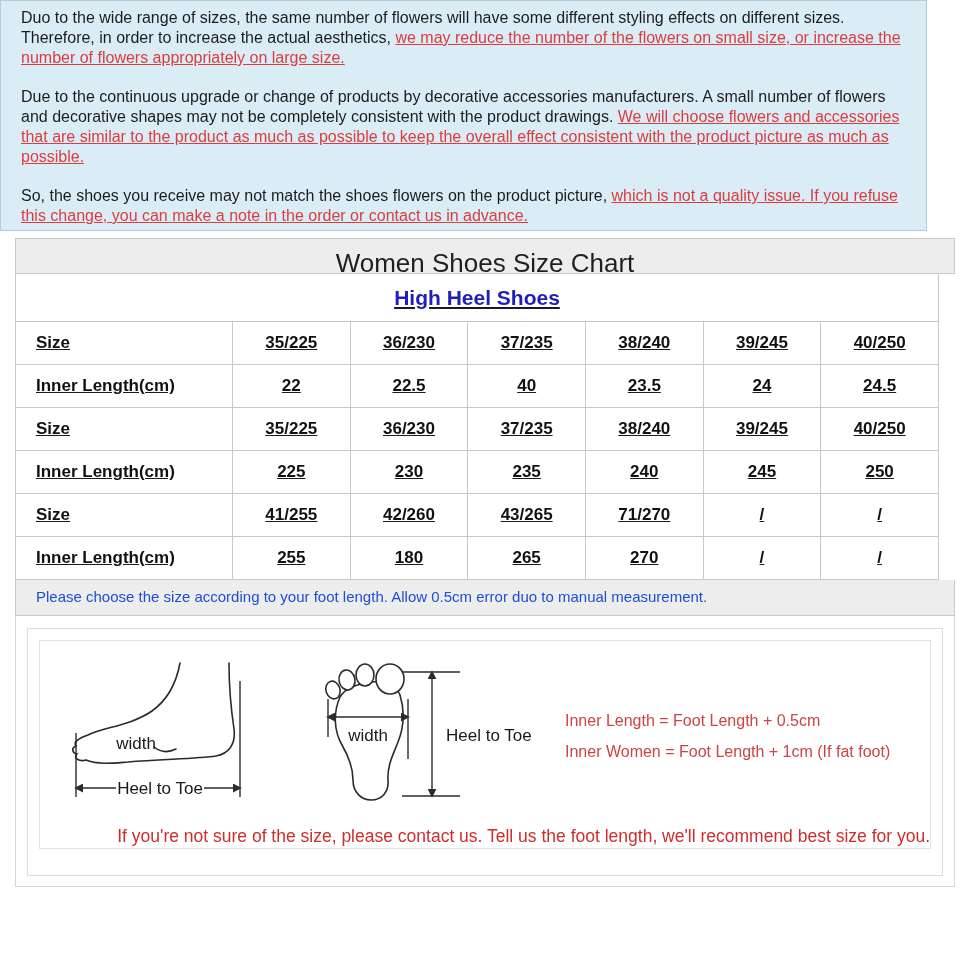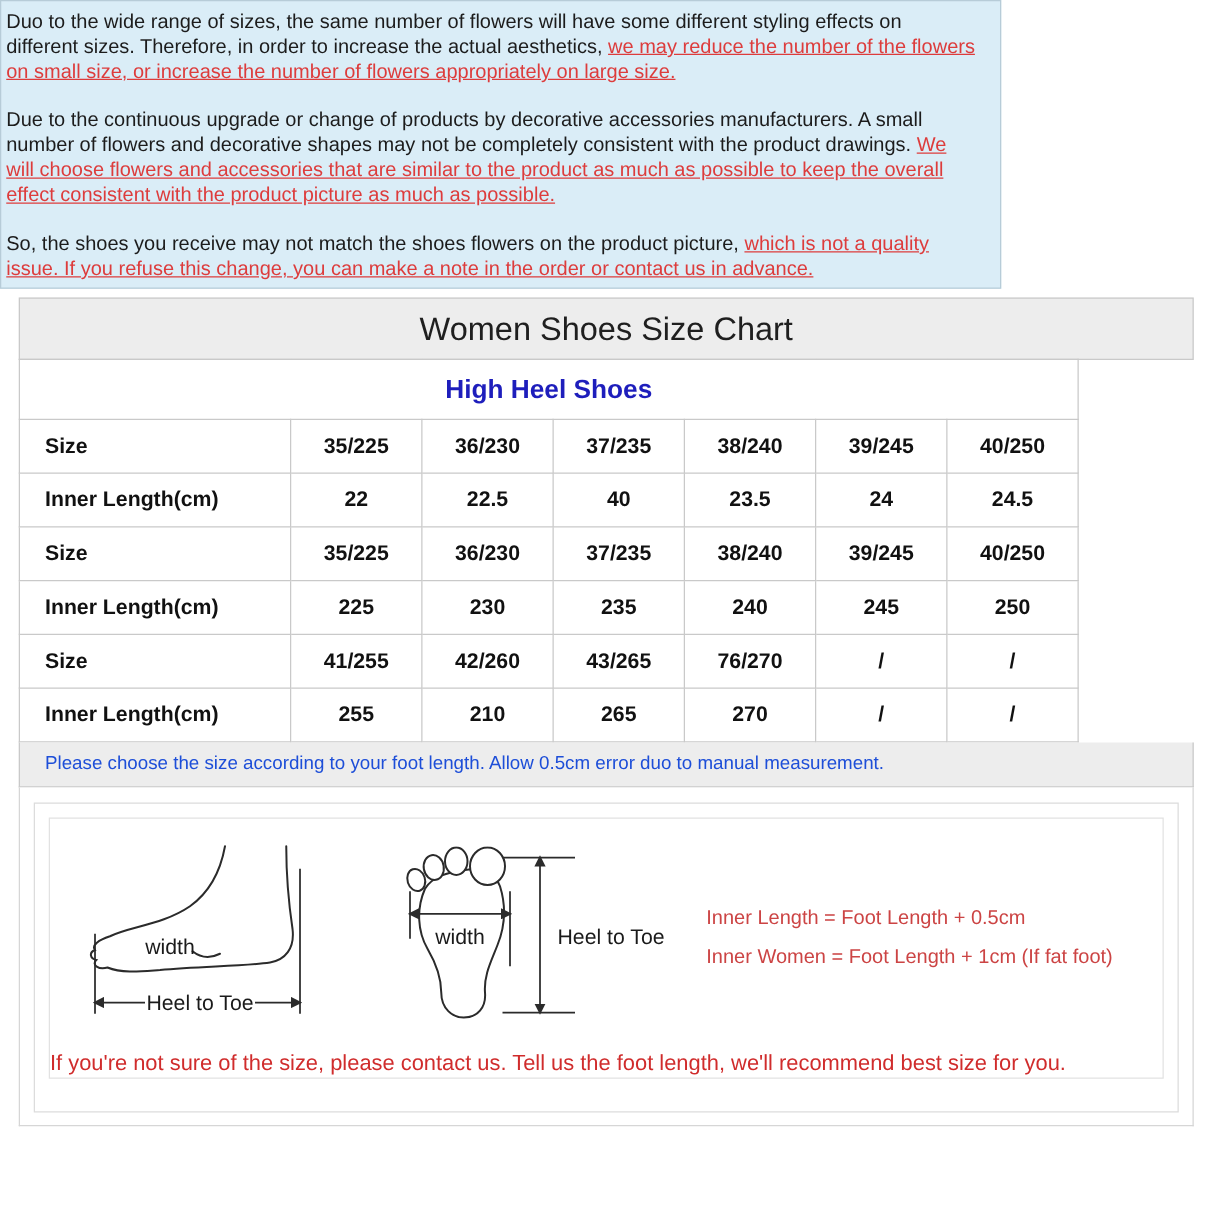--- a/index.html
+++ b/index.html
@@ -7,56 +7,57 @@
   body {
     width: 970px; height: 970px;
     background: #ffffff;
     font-family: "Liberation Sans", sans-serif;
     color: #1a1a1a;
     overflow: hidden;
   }
 
   
   .intro {
-    width: 801px; height: 231px;
+    width: 927px; height: 231px;
     background: #daedf7;
     border: 1px solid #b7ccd8;
-    padding: 7px 20px 0 4px;
+    padding: 7px 20px 0 20px;
     overflow: hidden;
   }
   .intro p {
     margin: 0 0 19px 0;
     font-size: 16px;
     line-height: 20px;
     color: #1c1c1c;
   }
   .intro .hl {
     color: #dd3c3c;
     text-decoration: underline;
   }
 
   
   .chart-area { margin-left: 15px; width: 940px; }
 
   .chart-title {
     margin-top: 7px;
-    height: 50px;
+    height: 36px;
     line-height: 48px;
     background: #ededed;
     border: 1px solid #c9c9c9;
     text-align: center;
     font-size: 26px;
     color: #1f1f1f;
   }
 
   table.size-table {
-    width: 848px;
+    width: 924px;
     border-collapse: collapse;
     table-layout: fixed;
     margin-top: -1px;
+    text-decoration: underline;
   }
   table.size-table td {
     border: 1px solid #c9c9c9;
     height: 43px;
     font-weight: bold;
     font-size: 17px;
     color: #111111;
     text-align: center;
     padding: 0;
   }
@@ -108,21 +109,21 @@
   .svg-side-foot { margin: 6px 0 0 18px; }
   .svg-footprint { margin: 10px 0 0 58px; }
   .formulas {
     margin: 52px 0 0 14px;
     font-size: 16px;
     line-height: 31px;
     color: #cc4444;
   }
   .guide-footer {
     margin-top: 13px;
-    text-align: left;
+    text-align: right;
     font-size: 17.5px;
     color: #d02c2c;
   }
 
   svg text {
     font-family: "Liberation Sans", sans-serif;
     font-size: 17px;
     fill: #1a1a1a;
   }
   svg .stroke {
@@ -201,28 +202,28 @@
             <td class="size-value">235</td>
             <td class="size-value">240</td>
             <td class="size-value">245</td>
             <td class="size-value">250</td>
           </tr>
           <tr>
             <td class="row-label">Size</td>
             <td class="size-value">41/255</td>
             <td class="size-value">42/260</td>
             <td class="size-value">43/265</td>
-            <td class="size-value">76/270</td>
+            <td class="size-value">71/270</td>
             <td class="size-value">/</td>
             <td class="size-value">/</td>
           </tr>
           <tr>
             <td class="row-label">Inner Length(cm)</td>
             <td class="size-value">255</td>
-            <td class="size-value">210</td>
+            <td class="size-value">180</td>
             <td class="size-value">265</td>
             <td class="size-value">270</td>
             <td class="size-value">/</td>
             <td class="size-value">/</td>
           </tr>
         </tbody>
     </table>
 
     <div class="note-bar">Please choose the size according to your foot length. Allow 0.5cm error duo to manual measurement.</div>
 

